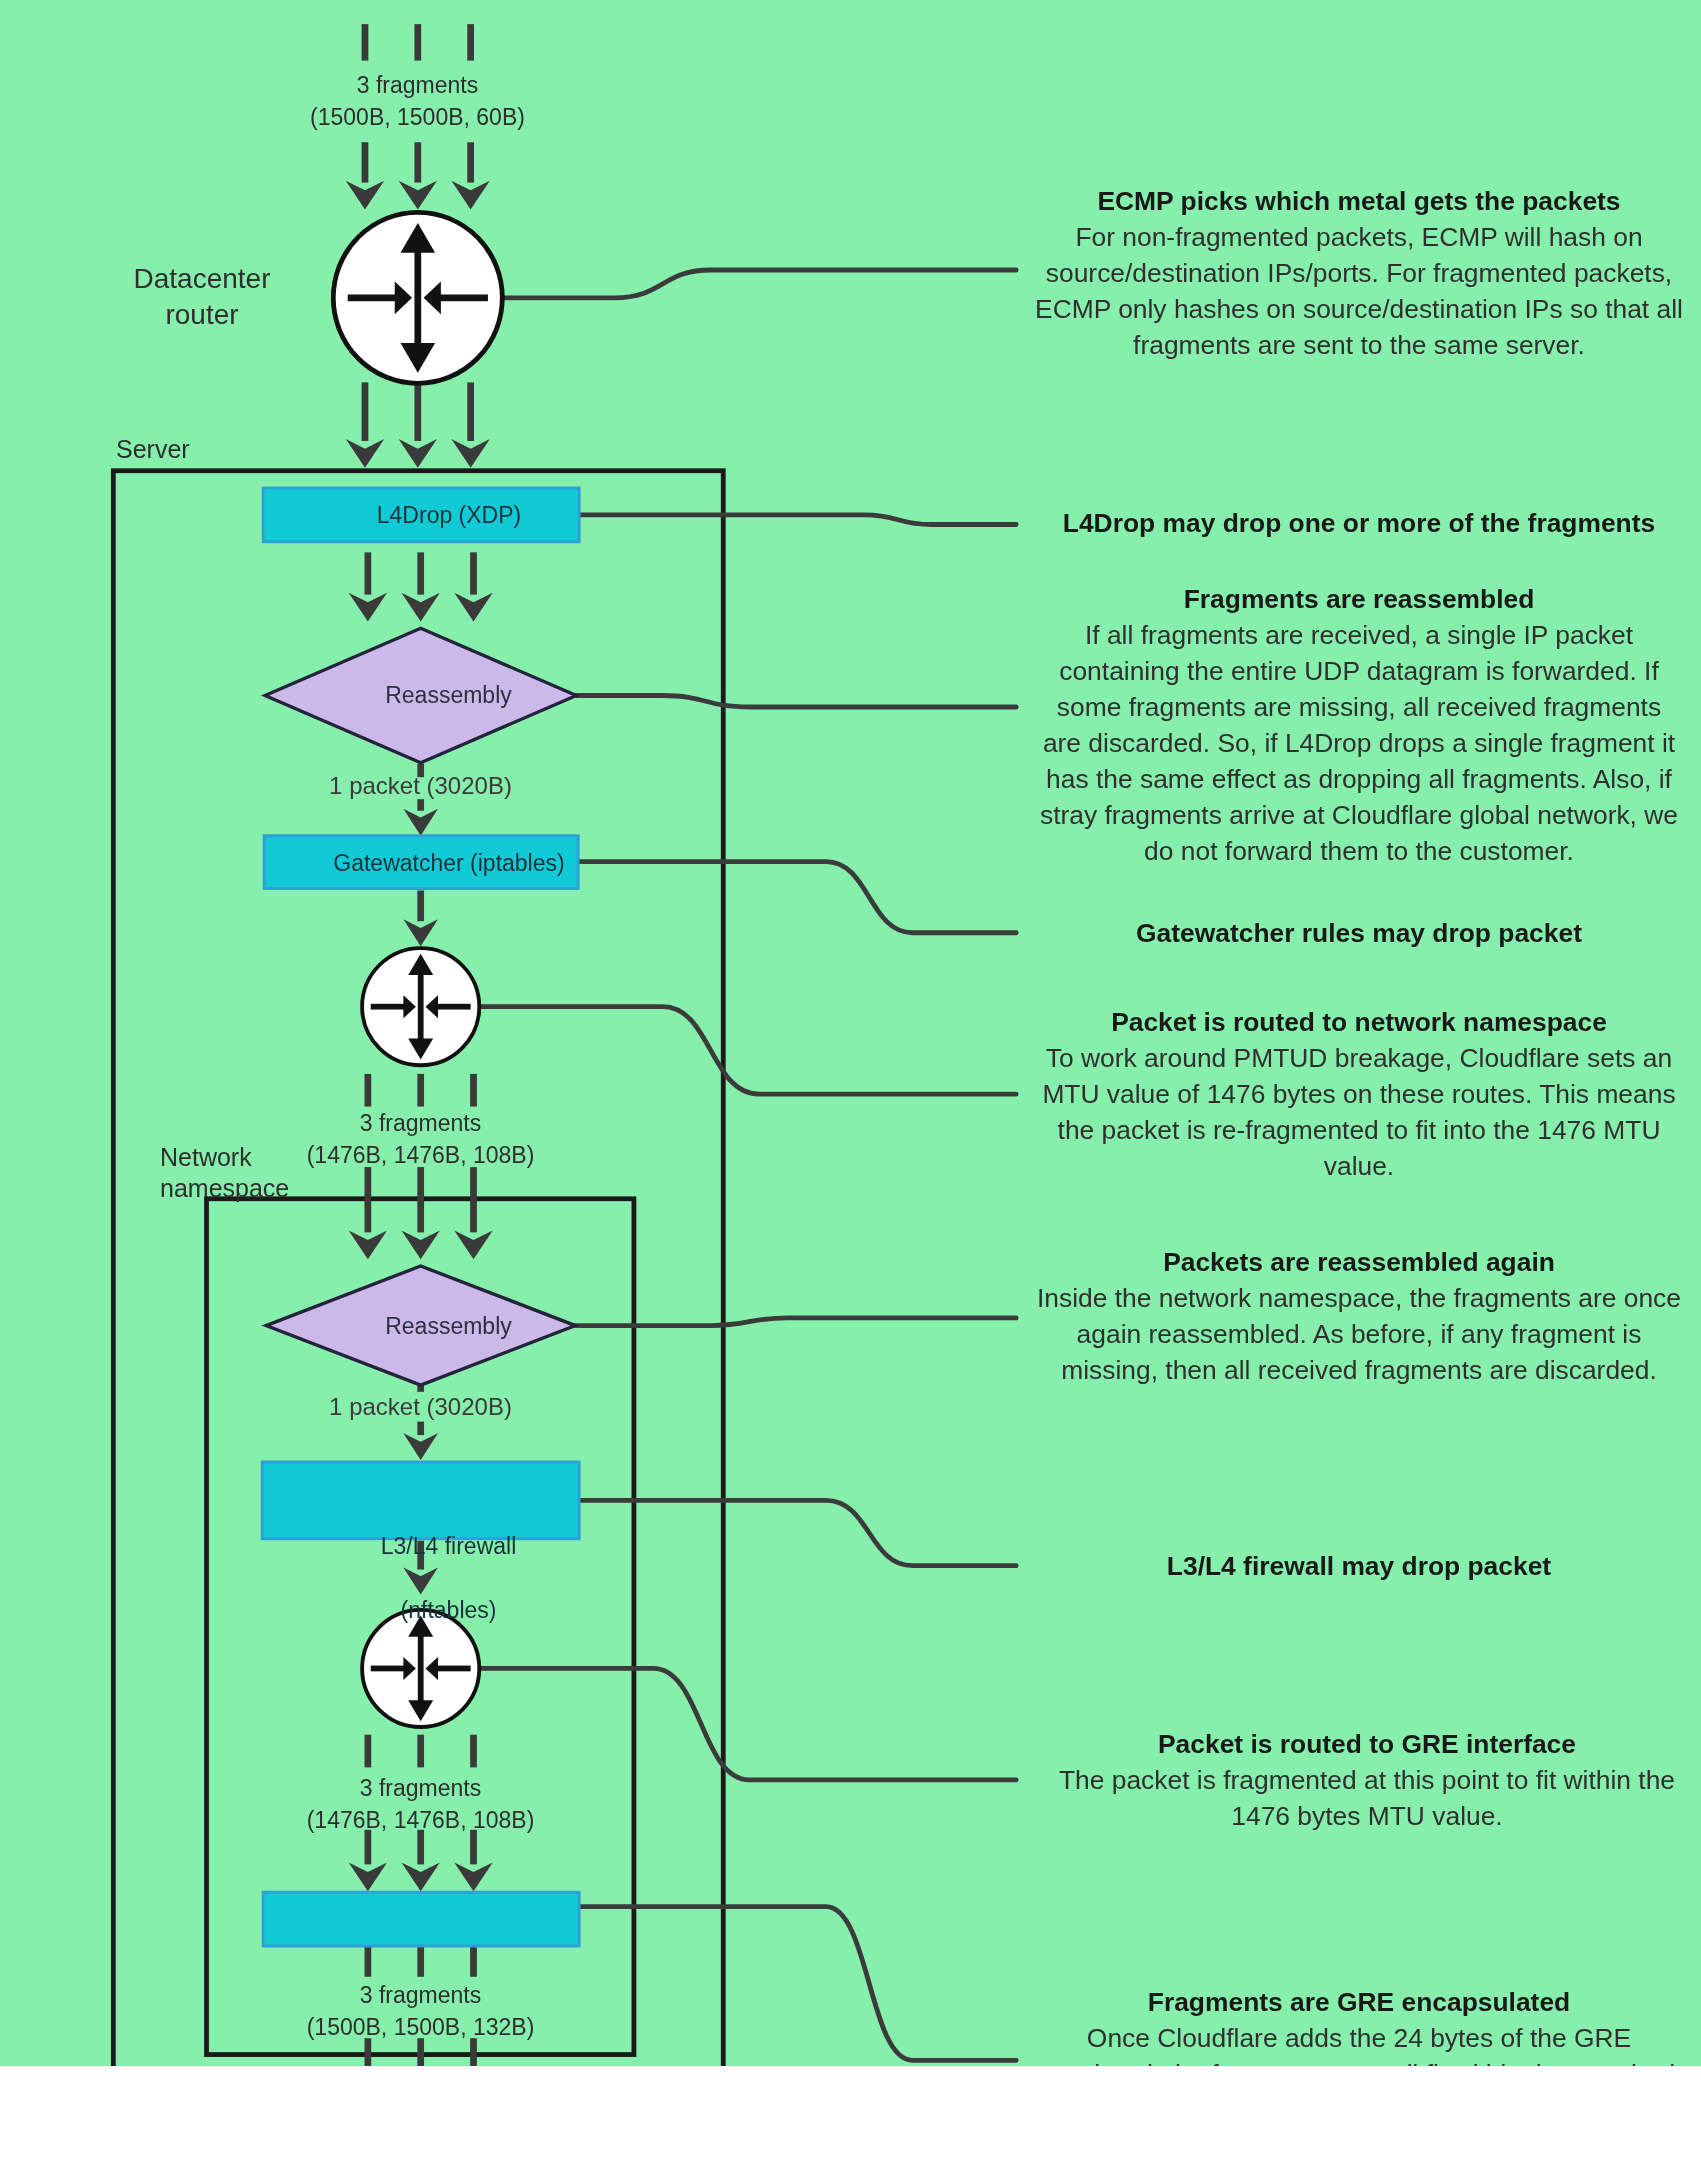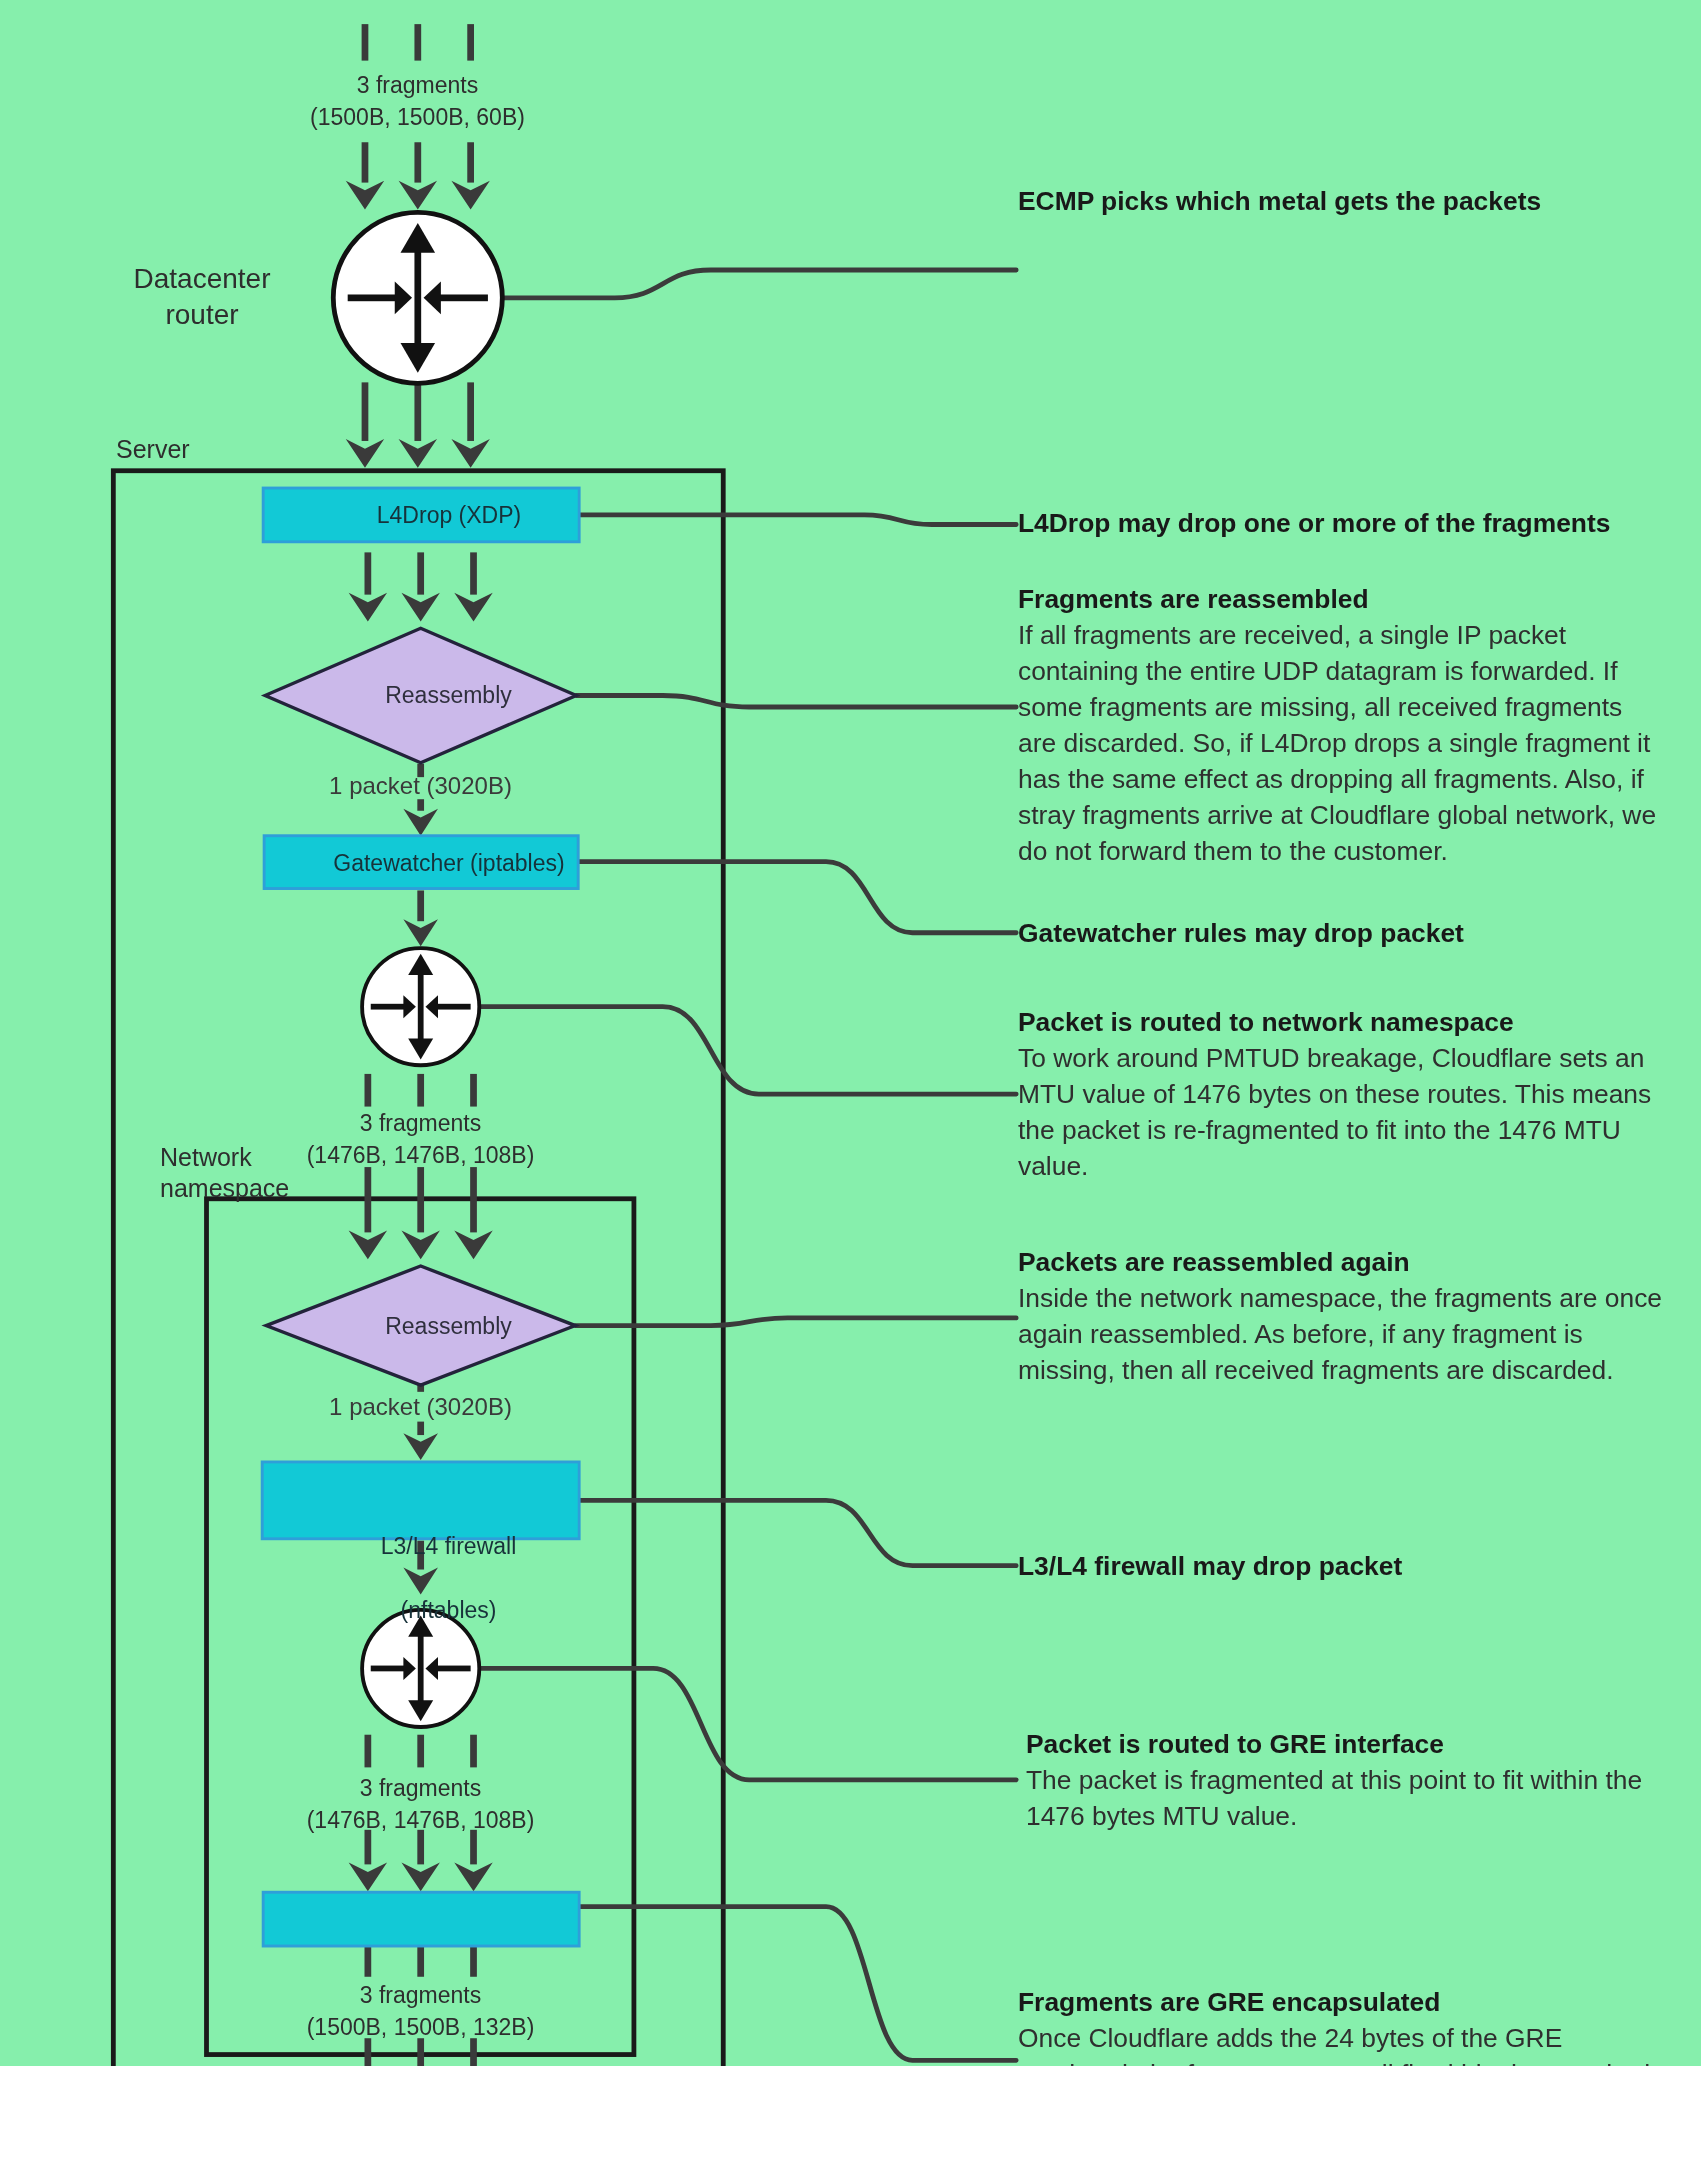--- a/index.html
+++ b/index.html
@@ -20,21 +20,21 @@
   .flow-label{
     position:absolute;width:365px;text-align:center;
     font-size:23px;line-height:32px;color:#2e2e2e;
   }
   .packet-label{
     position:absolute;width:365px;text-align:center;
     font-size:24px;color:#3a3a3a;
   }
   .side-label{position:absolute;font-size:28px;line-height:36px;color:#2e2e2e;text-align:center;}
   .small-caption{position:absolute;font-size:25px;line-height:31px;color:#2e2e2e;}
-  .ann{position:absolute;left:1018px;width:682px;font-size:26.4px;line-height:36px;}
+  .ann{position:absolute;left:1018px;width:682px;font-size:26.4px;line-height:36px;text-align:center;}
   .ann-h{font-weight:bold;color:#191919;}
   .ann-b{color:#2f2f2f;white-space:pre-line;}
 </style>
 </head>
 <body>
 
 <div id="stage">
 
   <svg id="diagram-svg" width="1701" height="2168" viewBox="0 0 1771 2257">
 
@@ -237,20 +237,24 @@
   </div>
 
 
   <div class="flow-label" style="left:238px;top:1979px;">
     <div>3 fragments</div>
     <div>(1500B, 1500B, 132B)</div>
   </div>
 
   <div class="ann" style="top:183px;">
     <div class="ann-h">ECMP picks which metal gets the packets</div>
+    <div class="ann-b">For non-fragmented packets, ECMP will hash on
+source/destination IPs/ports. For fragmented packets,
+ECMP only hashes on source/destination IPs so that all
+fragments are sent to the same server.</div>
   </div>
 
   <div class="ann" style="top:505px;">
     <div class="ann-h">L4Drop may drop one or more of the fragments</div>
     <div class="ann-b"></div>
   </div>
 
   <div class="ann" style="top:581px;">
     <div class="ann-h">Fragments are reassembled</div>
     <div class="ann-b">If all fragments are received, a single IP packet

